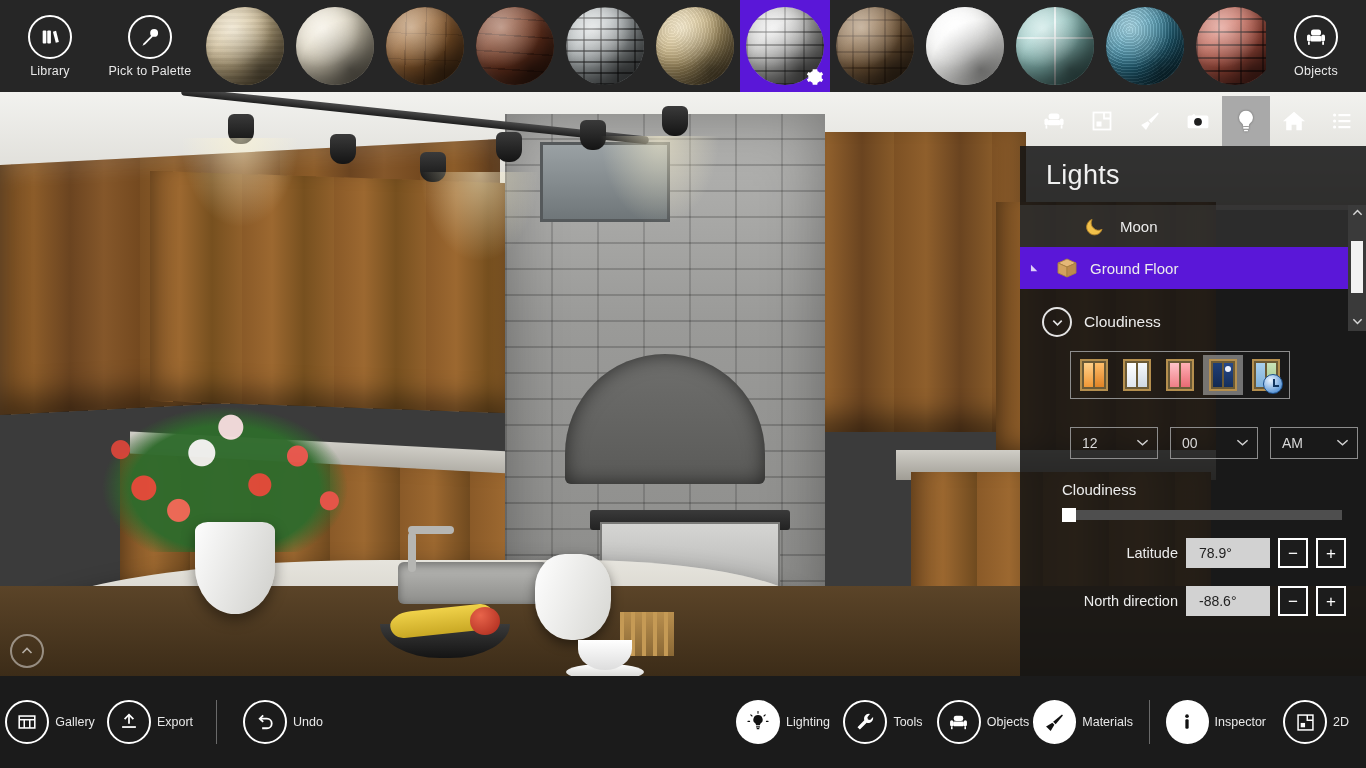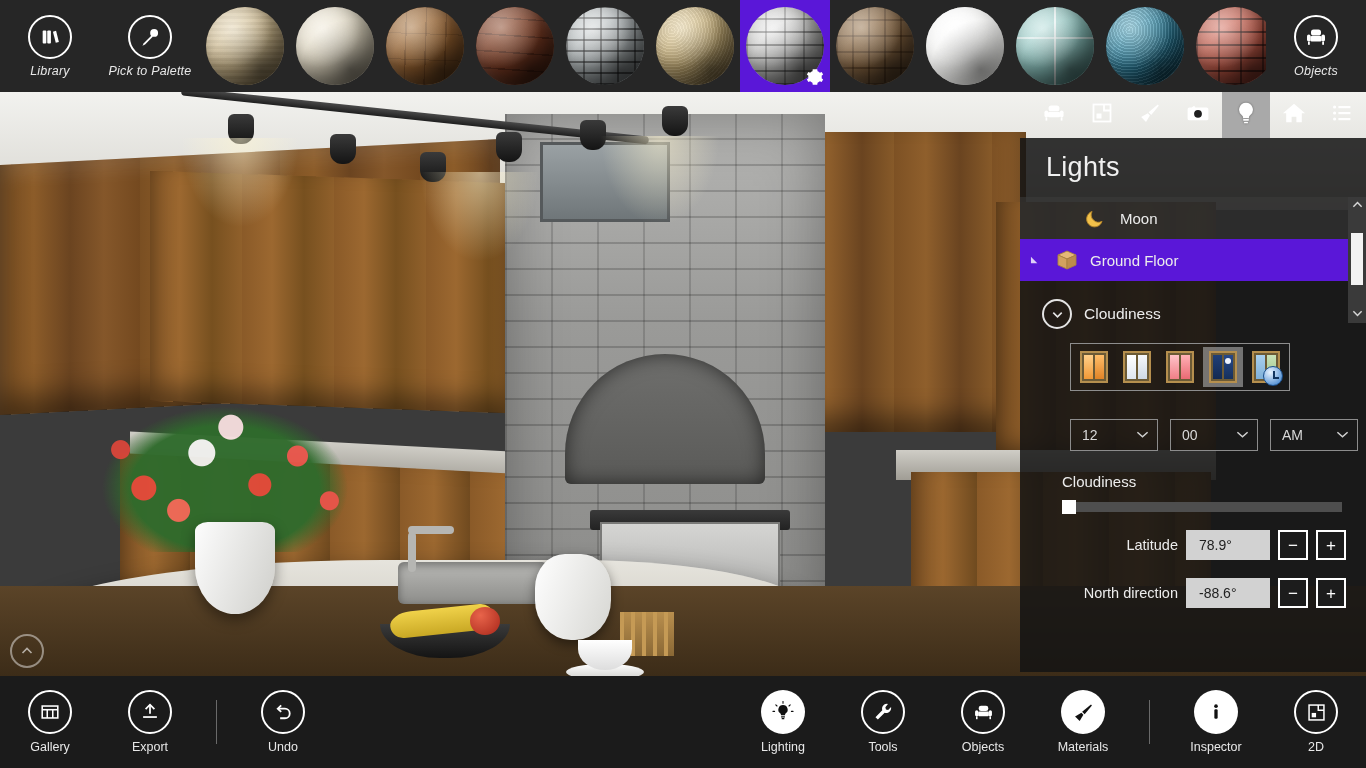--- a/index.html
+++ b/index.html
@@ -14,21 +14,21 @@
   
   .topbar {
     position: absolute; left: 0; top: 0; width: 1366px; height: 92px;
     background: #262626;
     display: flex; align-items: center;
     z-index: 30;
   }
   .tb-btn {
     width: 100px; height: 92px;
     display: flex; flex-direction: column; align-items: center; justify-content: center;
-    gap: 5px; flex: 0 0 auto; font-style: italic;
+    gap: 5px; flex: 0 0 auto;
   }
   .circ-ico {
     width: 44px; height: 44px; border-radius: 50%;
     border: 2px solid #fff;
     display: flex; align-items: center; justify-content: center;
     color: #fff;
   }
   .circ-ico svg { display: block; }
   .tb-label { font-size: 12.5px; color: #e8e8e8; letter-spacing: .2px; }
 
@@ -249,21 +249,21 @@
   
   .vp-corner-btn {
     position:absolute; left:10px; bottom:8px; width:34px; height:34px;
     border-radius:50%; border:2px solid rgba(255,255,255,.45);
     display:flex; align-items:center; justify-content:center;
     color: rgba(255,255,255,.6);
   }
 
   
   .rpanel {
-    position:absolute; right:0; top:88px; width:333px; height:584px;
+    position:absolute; right:0; top:96px; width:333px; height:584px;
     z-index: 20;
   }
   .rp-tabs {
     position:absolute; right:0; top:0; width:346px; height:50px;
     display:flex; align-items:stretch; justify-content:flex-end;
   }
   .rp-tab {
     width:48px; display:flex; align-items:center; justify-content:center;
     color:#fff;
   }
@@ -359,21 +359,21 @@
     color:#fff; display:flex; align-items:center; justify-content:center;
     font-size:17px; line-height:1;
   }
 
   
   .bottombar {
     position:absolute; left:0; bottom:0; width:1366px; height:92px;
     background:#1b1b1b; display:flex; align-items:center; z-index:30;
   }
   .bb-btn {
-    width:100px; height:92px; display:flex; flex-direction:column;
+    width:100px; height:92px; display:flex; flex-direction:row;
     align-items:center; justify-content:center; gap:6px; flex:0 0 auto;
   }
   .bb-label { font-size:12.5px; color:#e8e8e8; }
   .bb-btn.disabled .circ-ico { border-color:#6d6d6d; color:#6d6d6d; }
   .bb-btn.disabled .bb-label { color:#6d6d6d; }
   .bb-filled {
     width:44px; height:44px; border-radius:50%; background:#fff; color:#111;
     display:flex; align-items:center; justify-content:center;
   }
   .bb-sep { width:1px; height:44px; background:#6a6a6a; margin:0 16px; flex:0 0 auto; }

